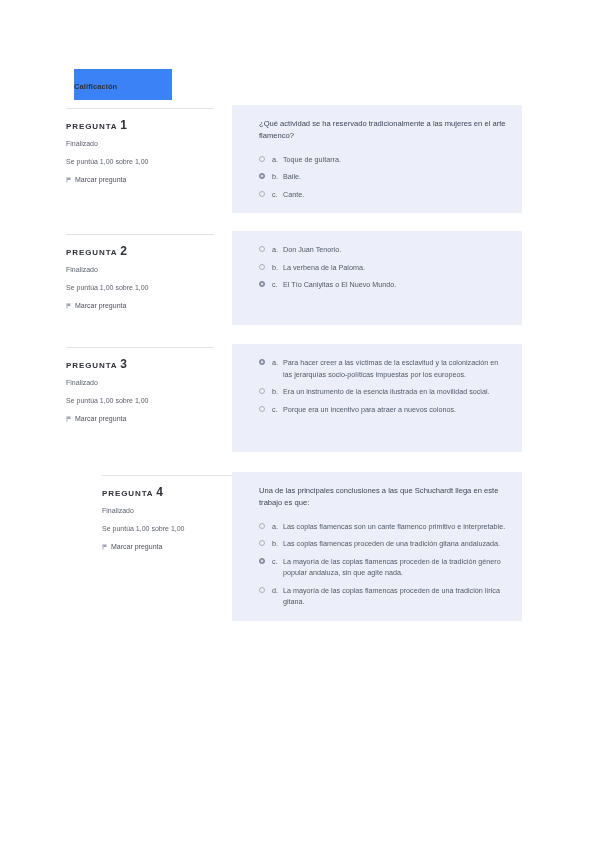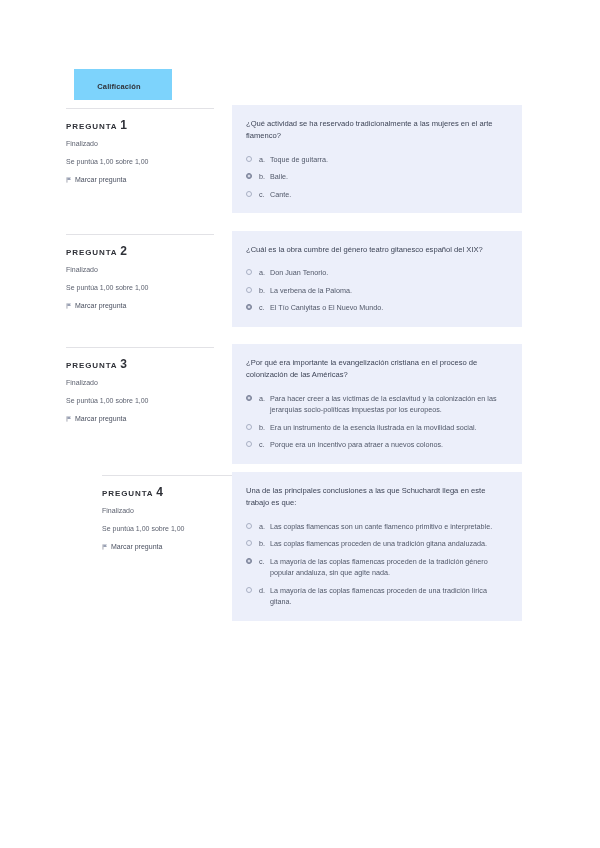--- a/index.html
+++ b/index.html
@@ -27,24 +27,24 @@
   
   .grade-row {
     position: absolute;
     left: 74px;
     top: 69px;
     display: flex;
     align-items: stretch;
   }
   .grade-label-cell {
     width: 98px;
-    background: #7dd3fc;
+    background: #3b82f6;
     padding: 6px 8px 7px 0;
     box-sizing: border-box;
-    text-align: center;
+    text-align: left;
   }
   .grade-label {
     font-size: 7.5px;
     font-weight: bold;
     color: #2f3138;
     letter-spacing: .1px;
   }
   .grade-value-cell {
     padding: 6px 0 7px 14px;
     box-sizing: border-box;
@@ -110,21 +110,21 @@
   .flag-icon svg { display: block; }
 
   
   .q-panel {
     position: absolute;
     left: 232px;
     top: 0;
     width: 290px;
     background: #eceffa;
     box-sizing: border-box;
-    padding: 13px 16px 13px 14px;
+    padding: 13px 16px 13px 27px;
   }
   .q-text {
     font-size: 7.6px;
     line-height: 1.62;
     color: #3d4456;
     margin: 0 0 11px 0;
   }
   .opt {
     display: flex;
     align-items: flex-start;
@@ -212,21 +212,20 @@
         <div class="q-info" style="top: -2px;">
           <div class="q-title"><span>PREGUNTA </span><span class="q-num">2</span></div>
           <div class="q-state">Finalizado</div>
           <div class="q-marks">Se puntúa 1,00 sobre 1,00</div>
           <div class="q-flag"><span class="flag-icon"><svg viewBox="0 0 10 10" width="6" height="6" aria-hidden="true">
                 <path d="M1.6 0.6 v8.8" stroke="#6b7183" stroke-width="1" fill="none"></path>
                 <path d="M2.2 1 h6 l-1.4 2 1.4 2 h-6 z" fill="#9aa1b4"></path>
               </svg></span><span>Marcar pregunta</span></div>
         </div>
         <div class="q-panel" style="top: -5px; min-height: 94px;">
-          <p class="q-text">¿Cuál es la obra cumbre del género teatro gitanesco español del XIX?</p>
           <div class="opt">
             <span class="radio"></span>
             <span class="opt-key">a.</span>
             <span class="opt-text">Don Juan Tenorio.</span>
           </div>
           <div class="opt">
             <span class="radio"></span>
             <span class="opt-key">b.</span>
             <span class="opt-text">La verbena de la Paloma.</span>
           </div>
@@ -241,21 +240,20 @@
         <div class="q-info" style="top: -1px;">
           <div class="q-title"><span>PREGUNTA </span><span class="q-num">3</span></div>
           <div class="q-state">Finalizado</div>
           <div class="q-marks">Se puntúa 1,00 sobre 1,00</div>
           <div class="q-flag"><span class="flag-icon"><svg viewBox="0 0 10 10" width="6" height="6" aria-hidden="true">
                 <path d="M1.6 0.6 v8.8" stroke="#6b7183" stroke-width="1" fill="none"></path>
                 <path d="M2.2 1 h6 l-1.4 2 1.4 2 h-6 z" fill="#9aa1b4"></path>
               </svg></span><span>Marcar pregunta</span></div>
         </div>
         <div class="q-panel" style="top: -4px; min-height: 108px;">
-          <p class="q-text">¿Por qué era importante la evangelización cristiana en el proceso de colonización de las Américas?</p>
           <div class="opt">
             <span class="radio checked"></span>
             <span class="opt-key">a.</span>
             <span class="opt-text">Para hacer creer a las víctimas de la esclavitud y la colonización en las jerarquías socio-políticas impuestas por los europeos.</span>
           </div>
           <div class="opt">
             <span class="radio"></span>
             <span class="opt-key">b.</span>
             <span class="opt-text">Era un instrumento de la esencia ilustrada en la movilidad social.</span>
           </div>

